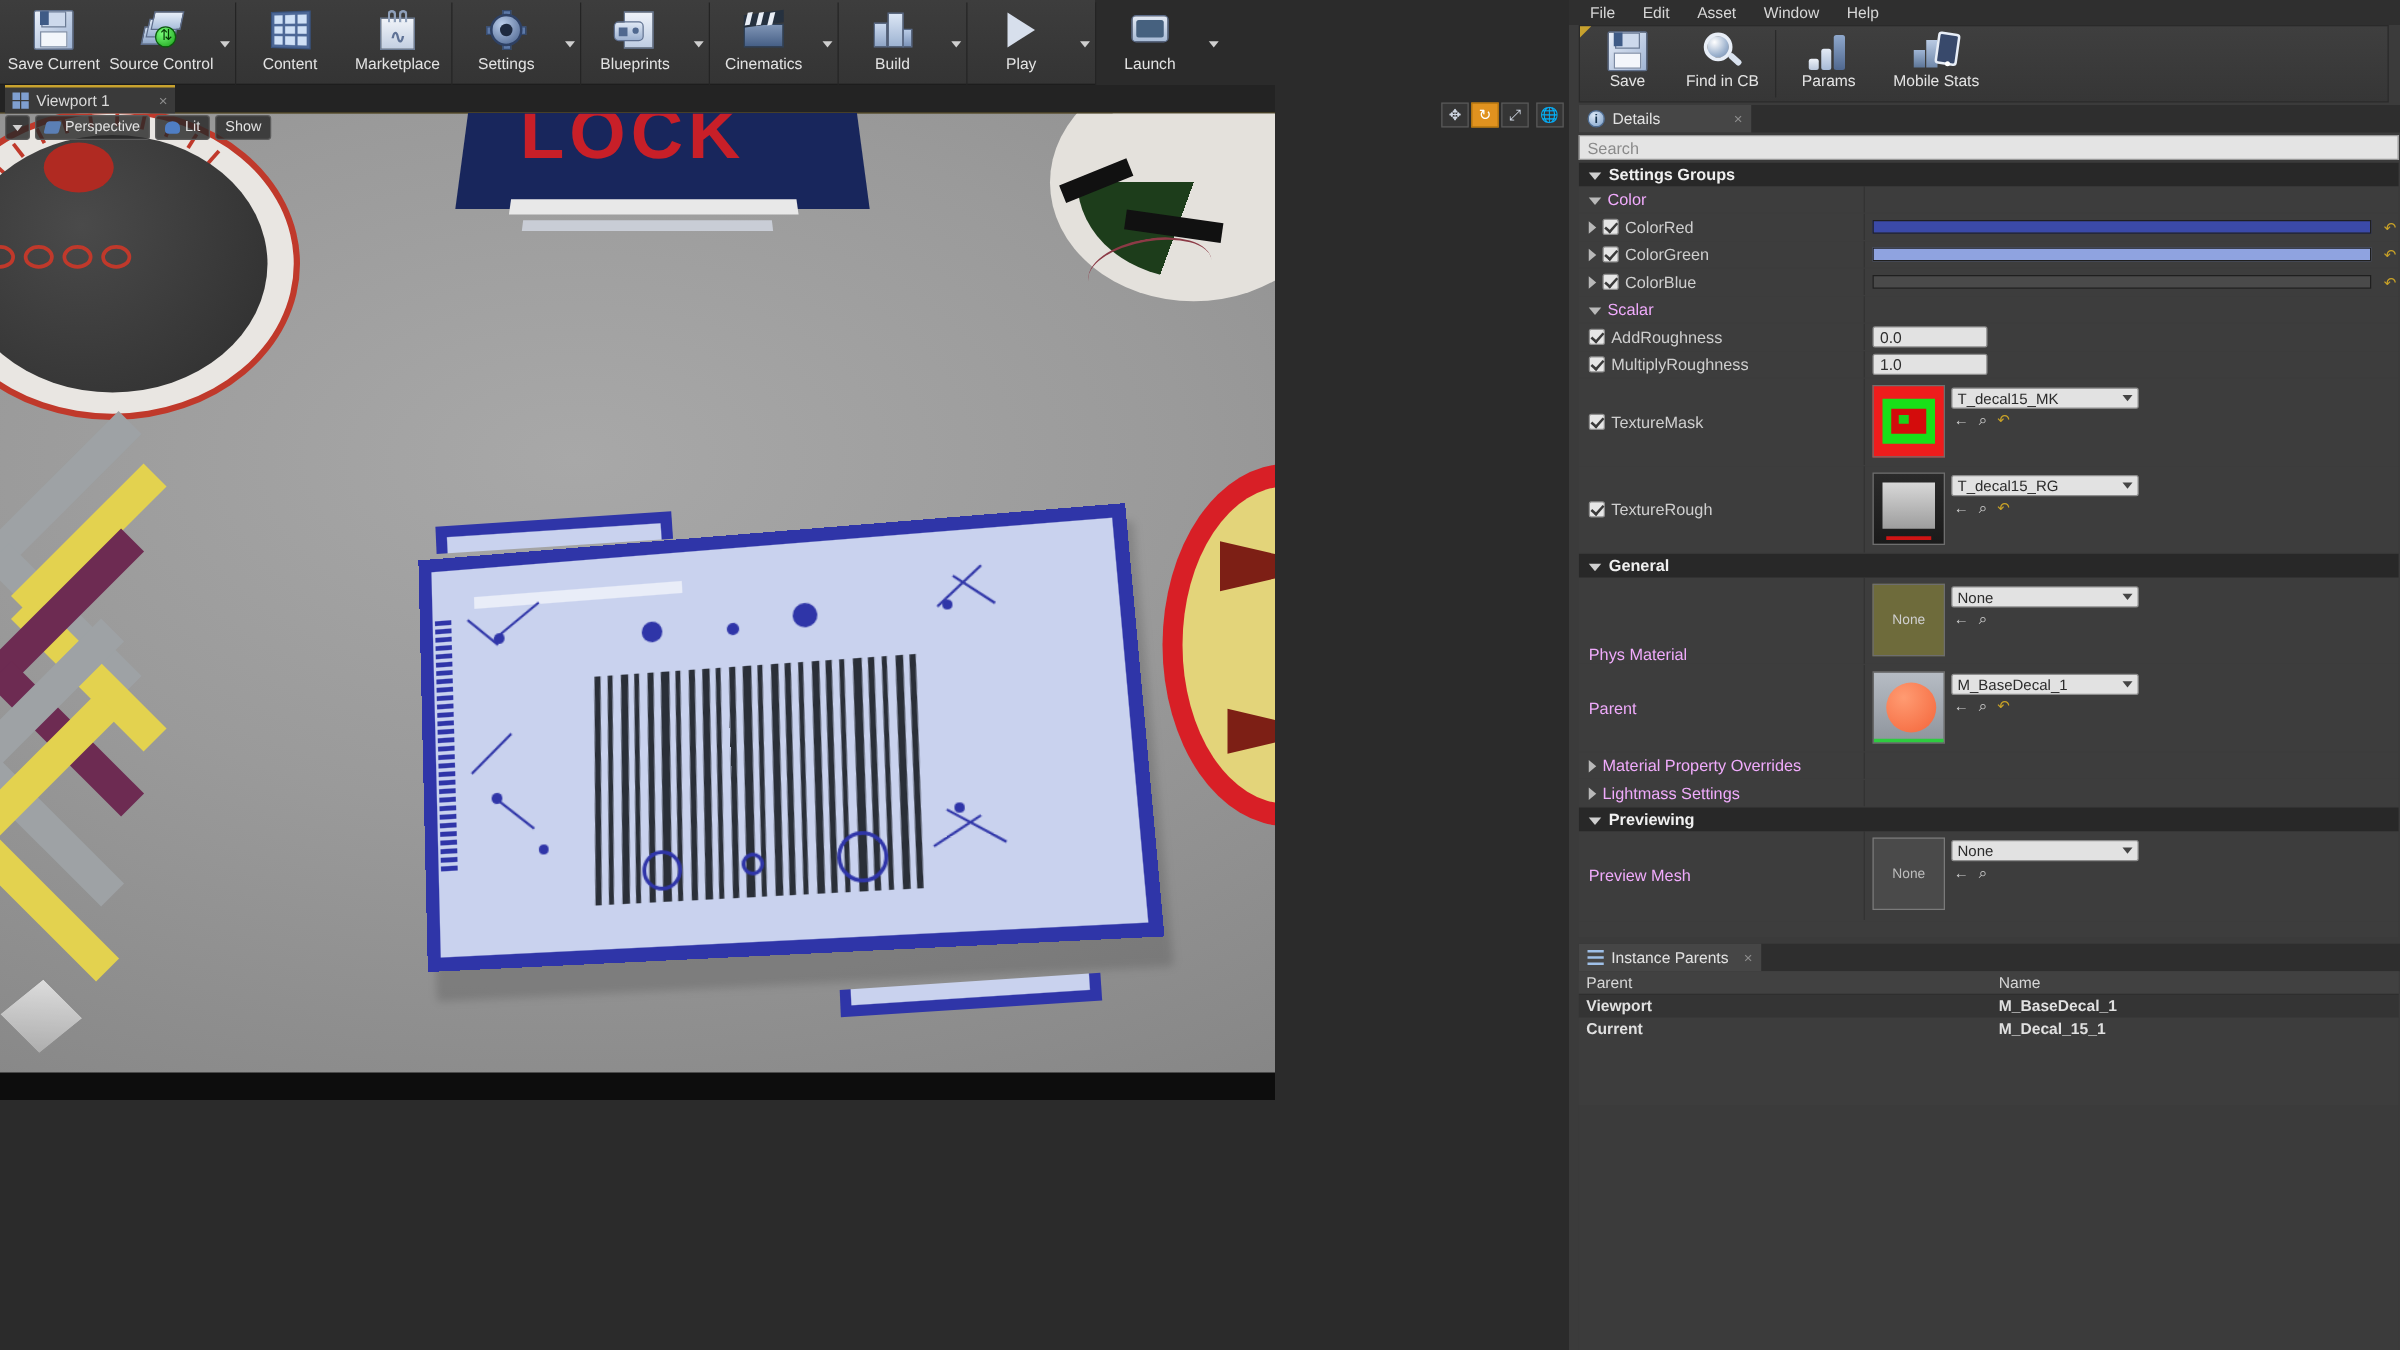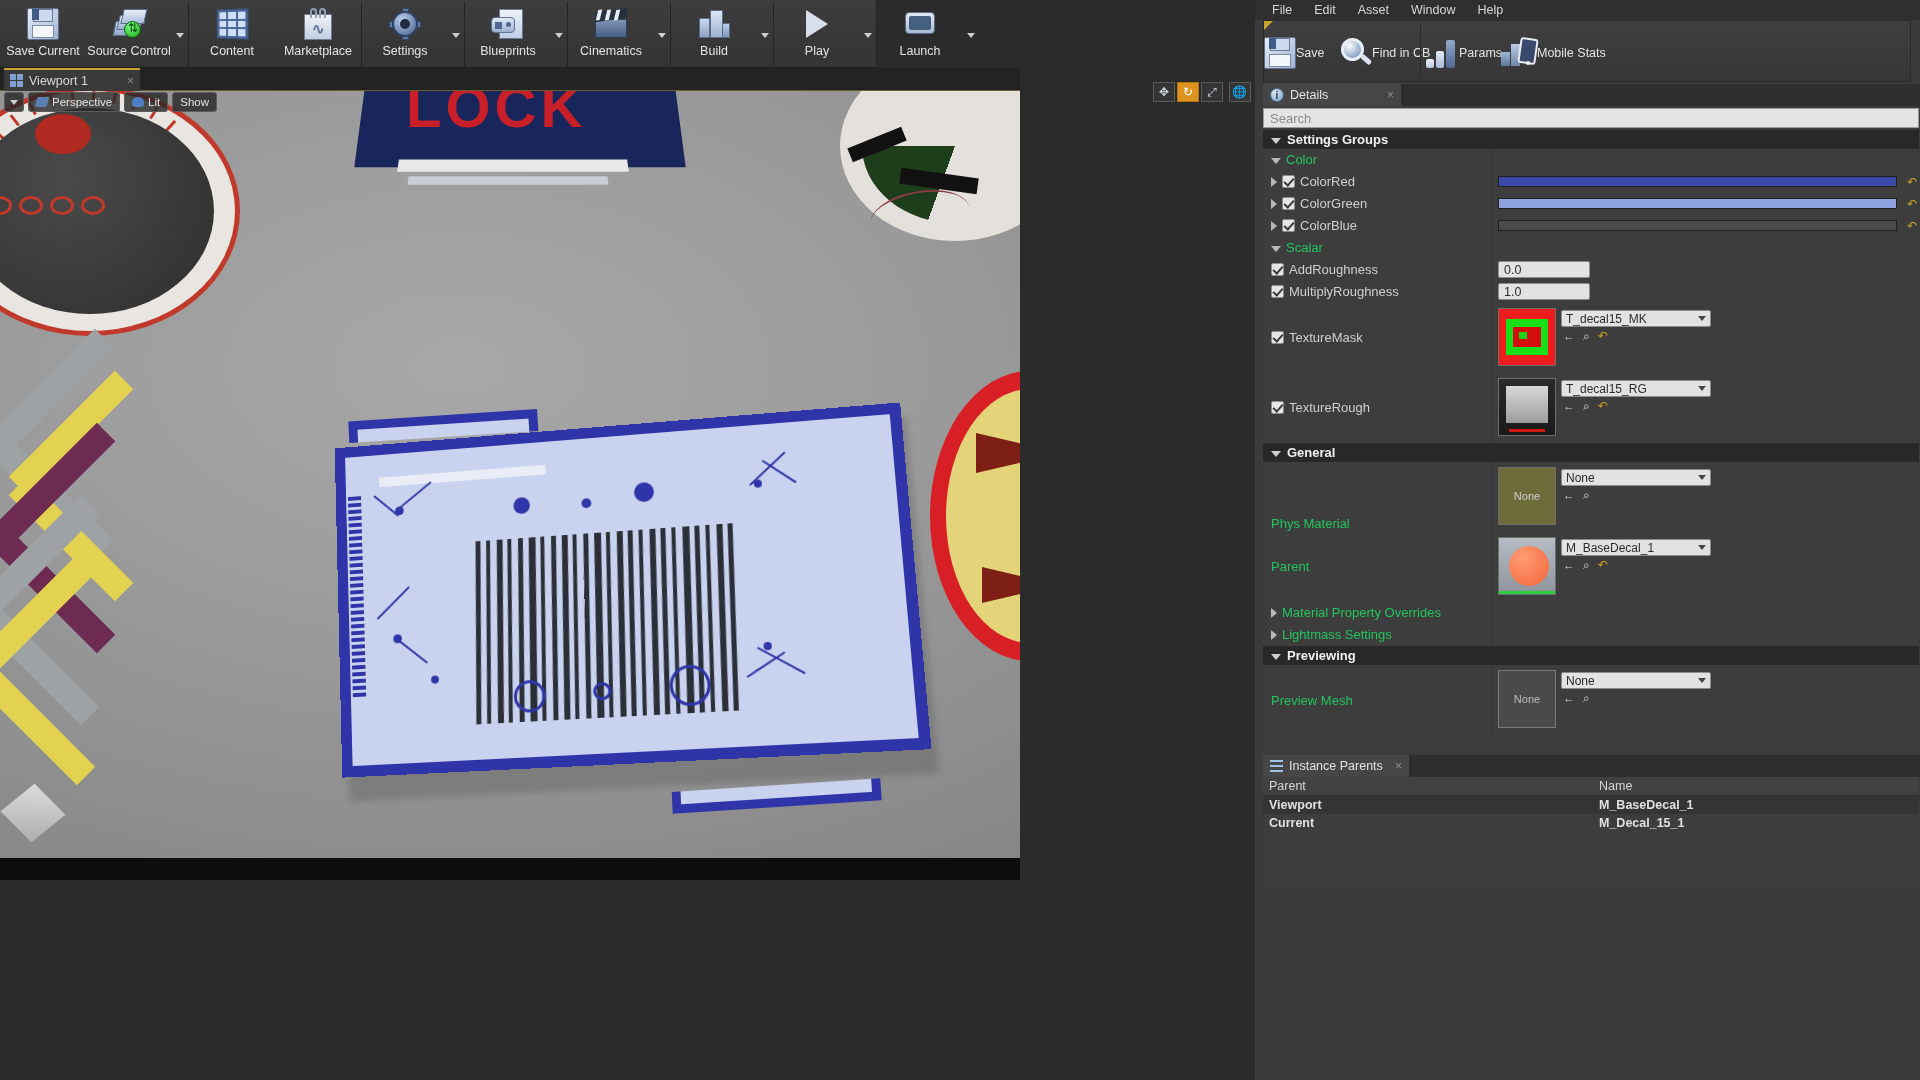--- a/index.html
+++ b/index.html
@@ -124,21 +124,21 @@
   #speedo .outer{position:absolute;left:0;top:0;width:300px;height:250px;border-radius:50%;
       background:#e9e6e2;border:5px solid #c0392b;}
   #speedo .inner{position:absolute;left:26px;top:22px;width:248px;height:206px;border-radius:50%;
       background:radial-gradient(circle at 40% 35%,#4a4a4a,#2d2d2d);}
   #speedo .redd{position:absolute;left:95px;top:28px;width:56px;height:40px;border-radius:50%;background:#b02a22;}
   #speedo .zeros{position:absolute;left:48px;top:110px;display:flex;gap:7px;}
   #speedo .zeros i{width:24px;height:19px;border-radius:50%;border:3px solid #c0392b;display:block;}
   #speedo .ticks i{position:absolute;width:3px;height:13px;background:#c0392b;transform-origin:50% 128px;}
 
   
-  #lock{left:360px;top:-10px;width:330px;height:110px;}
+  #lock{left:370px;top:-10px;width:330px;height:110px;}
   #lock .plate{position:absolute;left:0;top:0;width:320px;height:86px;background:#18265c;transform:perspective(300px) rotateX(14deg);}
   #lock .txt{position:absolute;left:46px;top:-8px;color:#c81f28;font-size:58px;font-weight:bold;letter-spacing:4px;
       font-family:"Liberation Sans",sans-serif;}
   #lock .b1{position:absolute;left:38px;top:78px;width:230px;height:13px;background:#e8e8e8;transform:perspective(300px) rotateX(20deg);}
   #lock .b2{position:absolute;left:48px;top:95px;width:200px;height:9px;background:#c9cdd6;transform:perspective(300px) rotateX(20deg);}
 
   
   #wedge{left:840px;top:-40px;width:240px;height:200px;}
   #wedge .c{position:absolute;left:0;top:0;width:230px;height:190px;border-radius:50%;background:#e4e1dc;}
   #wedge .g{position:absolute;left:22px;top:18px;width:186px;height:154px;border-radius:50%;
@@ -199,21 +199,21 @@
   #right-pane{position:absolute;left:1255px;top:0;width:665px;height:1080px;background:#3b3b3b;}
 
   
   #menubar{position:absolute;left:0;top:0;width:665px;height:20px;background:#2f2f2f;display:flex;align-items:center;gap:0;padding-left:6px;}
   .mi{color:#d7d7d7;font-size:12.5px;padding:0 11px;line-height:20px;cursor:pointer;}
 
   
   #mat-toolbar{position:absolute;left:8px;top:20px;width:648px;height:62px;
      background:linear-gradient(#3f3f3f,#363636);border:1px solid #2a2a2a;display:flex;align-items:flex-start;}
   #mat-toolbar .corner{position:absolute;left:0;top:0;width:0;height:0;border-left:9px solid #c8a22e;border-bottom:9px solid transparent;}
-  .mtb{width:76px;height:60px;display:flex;flex-direction:row;align-items:center;justify-content:flex-start;padding-top:3px;cursor:pointer;}
+  .mtb{width:76px;height:60px;display:flex;flex-direction:column;align-items:center;justify-content:flex-start;padding-top:3px;cursor:pointer;}
   .mtb .ic{height:34px;display:flex;align-items:center;justify-content:center;}
   .mtb .lb{color:#e4e4e4;font-size:12.5px;white-space:nowrap;}
   .mt-div{width:1px;height:54px;background:#2a2a2a;margin:3px 4px 0 4px;}
 
   .ico-mag{width:32px;height:32px;position:relative;}
   .ico-mag .lens{position:absolute;left:1px;top:1px;width:23px;height:23px;border-radius:50%;
       background:radial-gradient(circle at 33% 28%,#ffffff,#9fb4cf 60%,#6f88ab);border:3px solid #e8eef7;}
   .ico-mag .hand{position:absolute;left:20px;top:20px;width:12px;height:5px;background:#d9e2ef;transform:rotate(42deg);border-radius:2px;}
 
   .ico-params{width:34px;height:30px;position:relative;}
@@ -248,21 +248,21 @@
   .cat-hdr .ct{color:#f0f0f0;font-size:13px;font-weight:bold;}
 
   .row{display:flex;min-height:21px;align-items:center;border-bottom:1px solid #3d3d3d;}
   .row .namecell{width:228px;display:flex;align-items:center;gap:5px;padding-left:8px;}
   .row .valcell{flex:1;display:flex;align-items:center;padding-left:6px;border-left:1px solid #333;min-height:21px;}
   .grp{padding-left:8px;}
   .grp2{padding-left:18px;}
   .grp3{padding-left:30px;}
   .tri-open{width:0;height:0;border-left:5px solid transparent;border-right:5px solid transparent;border-top:6px solid #b9b9b9;margin-top:2px;}
   .tri-closed{width:0;height:0;border-top:5px solid transparent;border-bottom:5px solid transparent;border-left:6px solid #b9b9b9;}
-  .lbl{color:#22c55e;font-size:13px;}
+  .lbl{color:#f0abfc;font-size:13px;}
   .lbl-sub{color:#cfcfcf;font-size:13px;}
   .chk{width:13px;height:13px;background:#e6e6e6;border:1px solid #8f8f8f;border-radius:2px;position:relative;cursor:pointer;}
   .chk:after{content:"";position:absolute;left:3px;top:0px;width:4px;height:8px;border:solid #3a3a3a;border-width:0 2px 2px 0;transform:rotate(42deg);}
 
   
   .colorbar{height:11px;flex:1;margin-right:10px;border:1px solid #1f1f1f;}
   .reset-ic{width:12px;height:12px;color:#c9a227;font-size:12px;line-height:12px;cursor:pointer;}
 
   
   .numfield{width:92px;height:17px;background:#e2e2e2;border:1px solid #8d8d8d;border-radius:2px;

